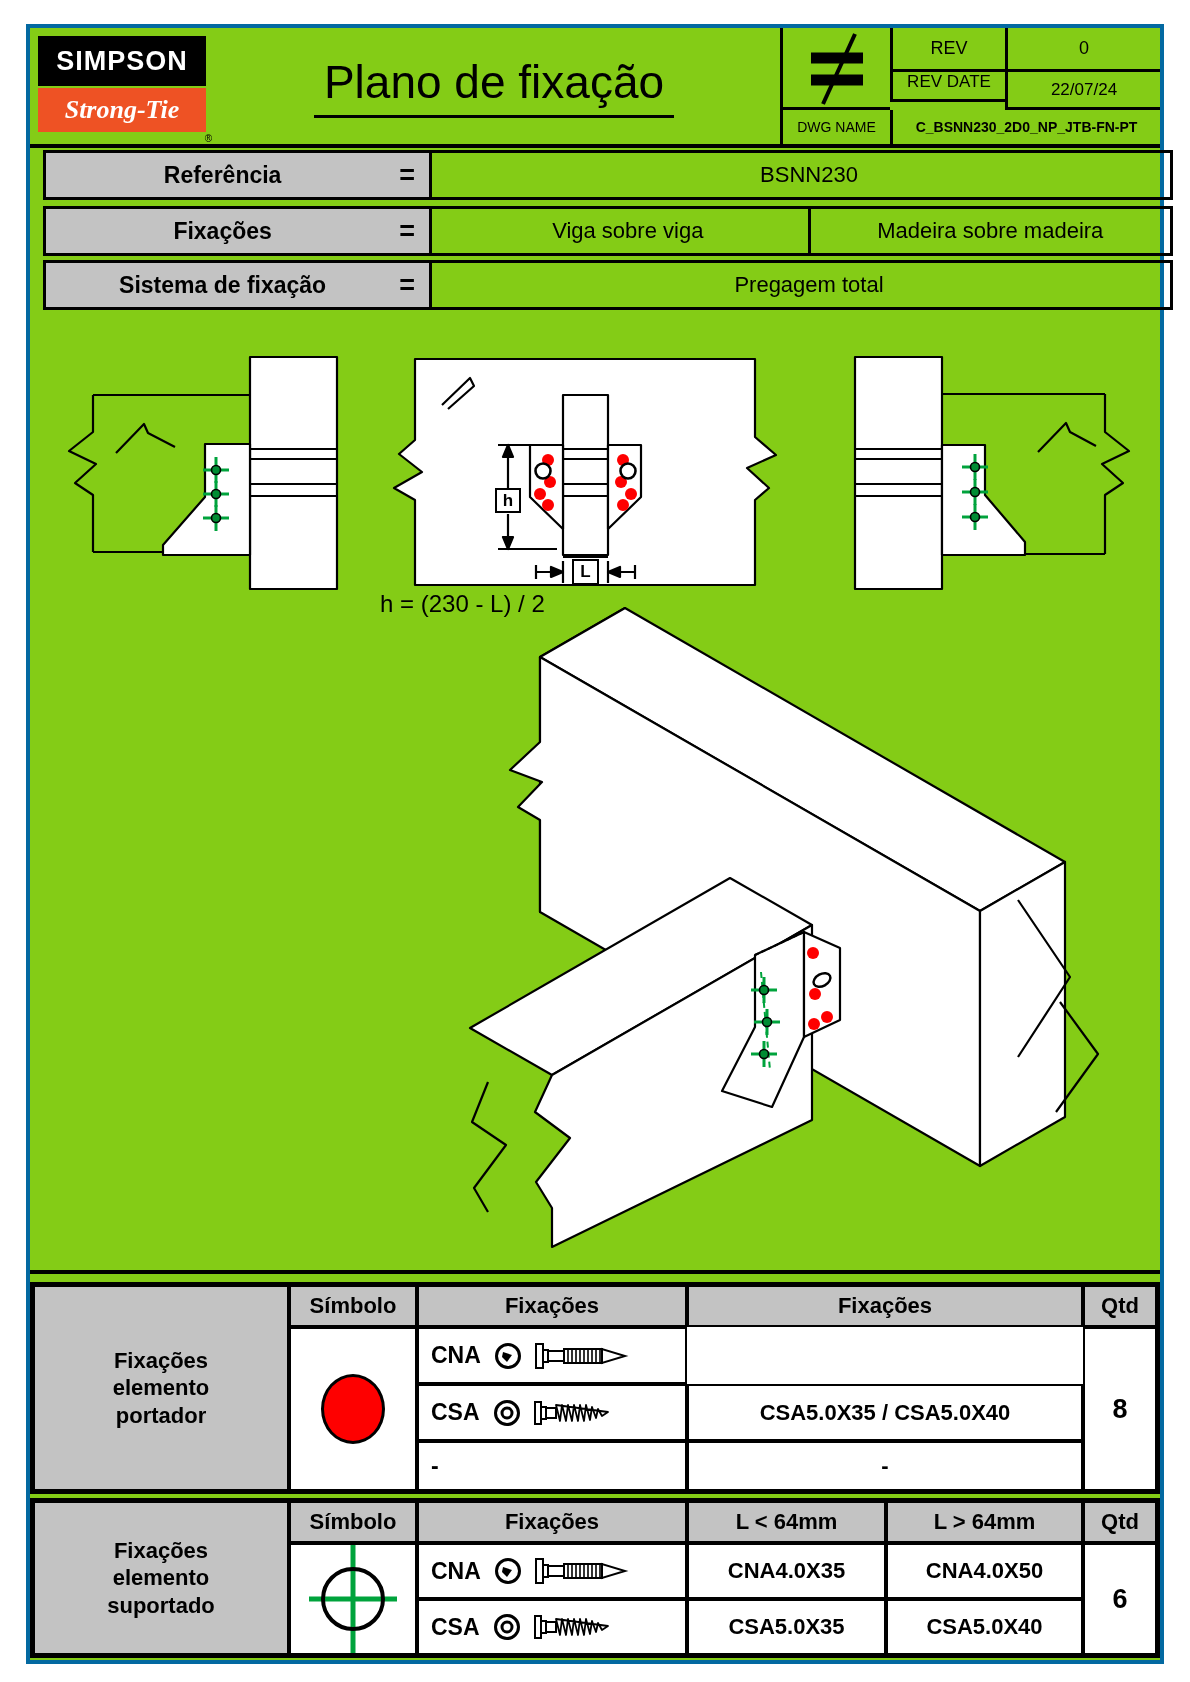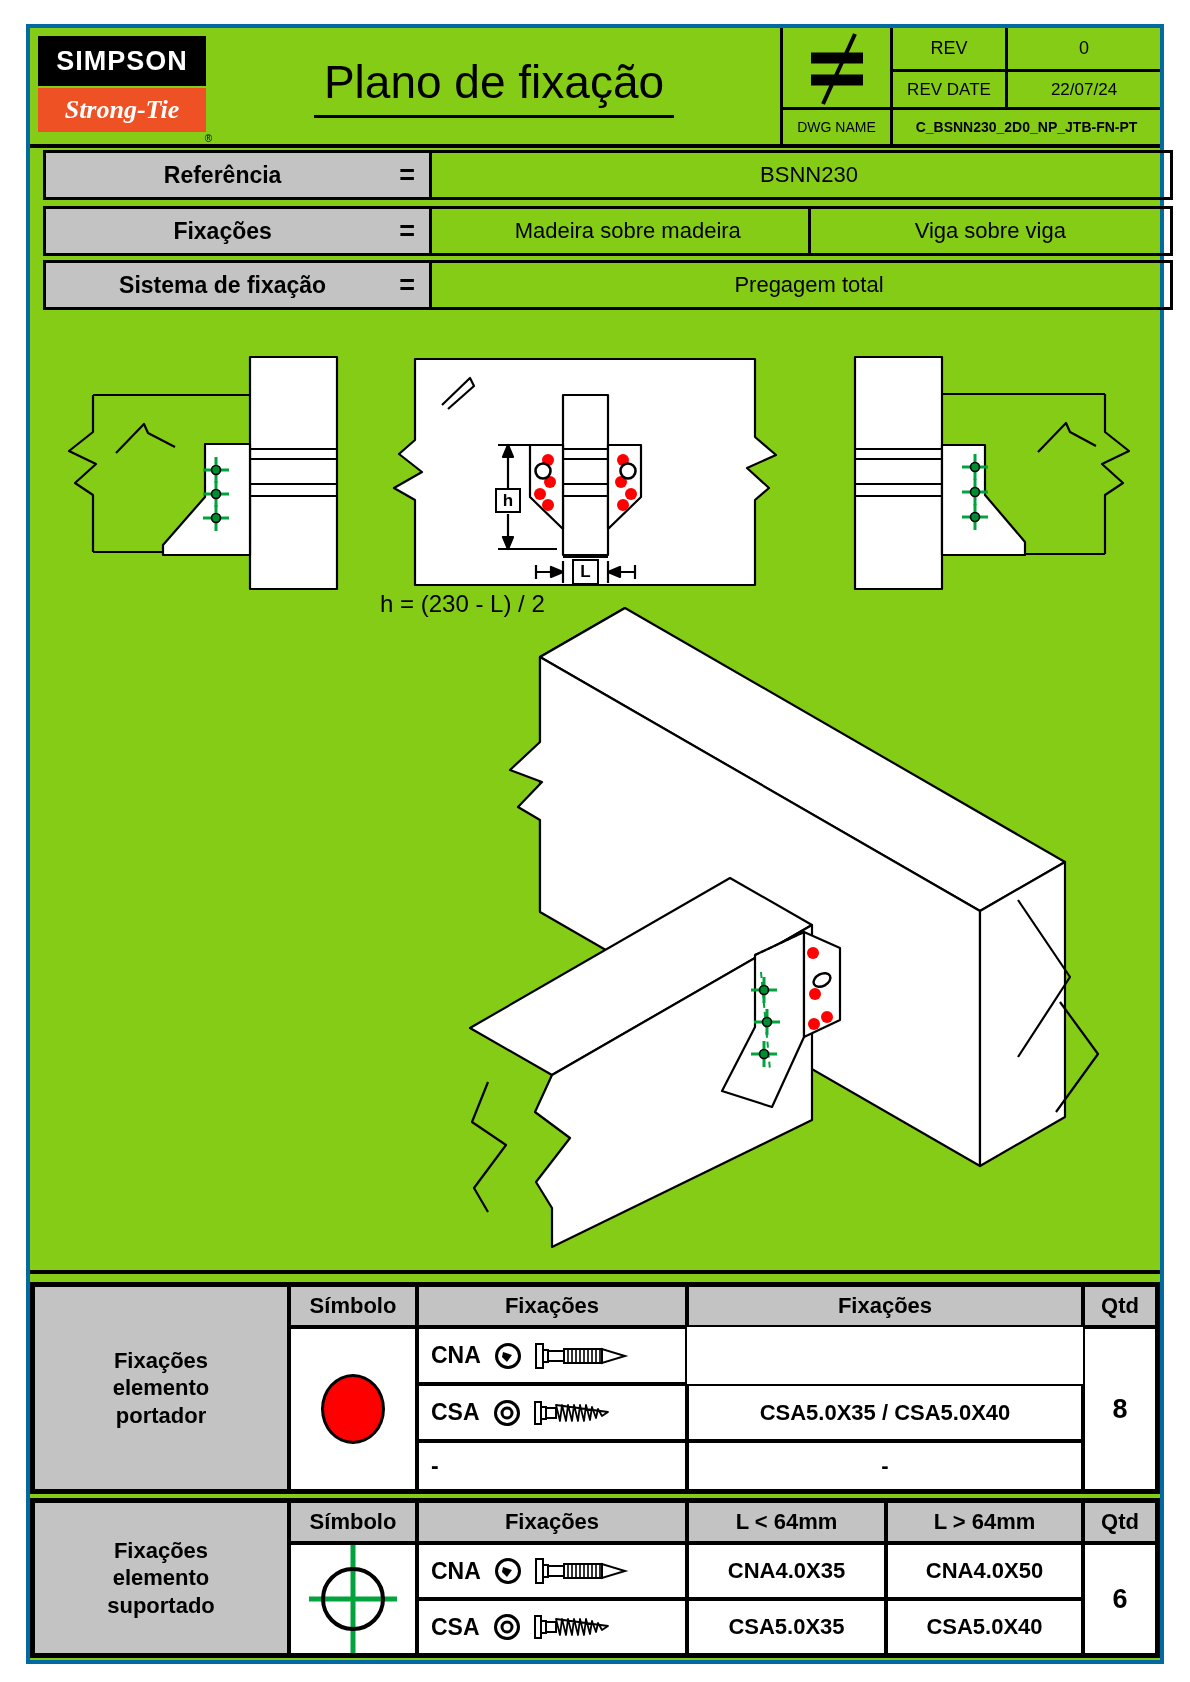--- a/index.html
+++ b/index.html
@@ -12,21 +12,21 @@
   .logo { position:absolute; left:8px; top:8px; width:170px; }
   .logo-simpson { width:168px; height:50px; background:#000; color:#fff; font-weight:bold; font-size:27px; letter-spacing:1px; display:flex; align-items:center; justify-content:center; }
   .logo-strongtie { width:168px; height:44px; margin-top:2px; background:#EE5224; color:#fff; font-family:"Liberation Serif", serif; font-weight:bold; font-style:italic; font-size:26px; display:flex; align-items:center; justify-content:center; }
   .logo-reg { position:absolute; right:-4px; bottom:-12px; font-size:10px; }
   .sheet-title { position:absolute; left:180px; top:0; width:568px; height:116px; display:flex; align-items:center; justify-content:center; }
   .sheet-title span { font-size:46px; border-bottom:3px solid #000; padding:0 10px 6px 10px; white-space:nowrap; }
   .tb-cell { position:absolute; border-left:3px solid #000; border-bottom:3px solid #000; display:flex; align-items:center; justify-content:center; }
   .proj-cell { left:750px; top:0; width:110px; height:82px; }
   .rev-label   { left:860px; top:0;  width:115px; height:44px; font-size:18px; }
   .rev-value   { left:975px; top:0;  width:155px; height:44px; font-size:18px; border-left:3px solid #000; }
-  .revdate-label { left:860px; top:44px; width:115px; height:38px; font-size:17px; }
+  .revdate-label { left:860px; top:36px; width:115px; height:38px; font-size:17px; }
   .revdate-value { left:975px; top:44px; width:155px; height:38px; font-size:17px; }
   .dwg-label { left:750px; top:82px; width:110px; height:34px; font-size:14px; border-bottom:none; }
   .dwg-value { left:860px; top:82px; width:270px; height:34px; font-size:14px; font-weight:600; border-bottom:none; }
 
   
   .info-row { position:absolute; left:13px; width:1130px; height:50px; border:3px solid #000; display:flex; }
   .info-label { width:386px; background:#C3C3C3; border-right:3px solid #000; display:flex; align-items:center; }
   .info-label .lbl { flex:1; text-align:center; font-weight:bold; font-size:23px; }
   .info-label .eq { font-weight:bold; font-size:27px; margin-right:14px; }
   .info-values { flex:1; display:flex;padding-left:16px; }
@@ -89,22 +89,22 @@
       <div class="info-values">
         <div class="val">BSNN230</div>
       </div>
     </div>
     <div class="info-row" style="top:178px;">
       <div class="info-label">
         <span class="lbl">Fixações</span>
         <span class="eq">=</span>
       </div>
       <div class="info-values">
+        <div class="val">Viga sobre viga</div>
         <div class="val">Madeira sobre madeira</div>
-        <div class="val">Viga sobre viga</div>
       </div>
     </div>
     <div class="info-row" style="top:232px;">
       <div class="info-label">
         <span class="lbl">Sistema de fixação</span>
         <span class="eq">=</span>
       </div>
       <div class="info-values">
         <div class="val">Pregagem total</div>
       </div>

